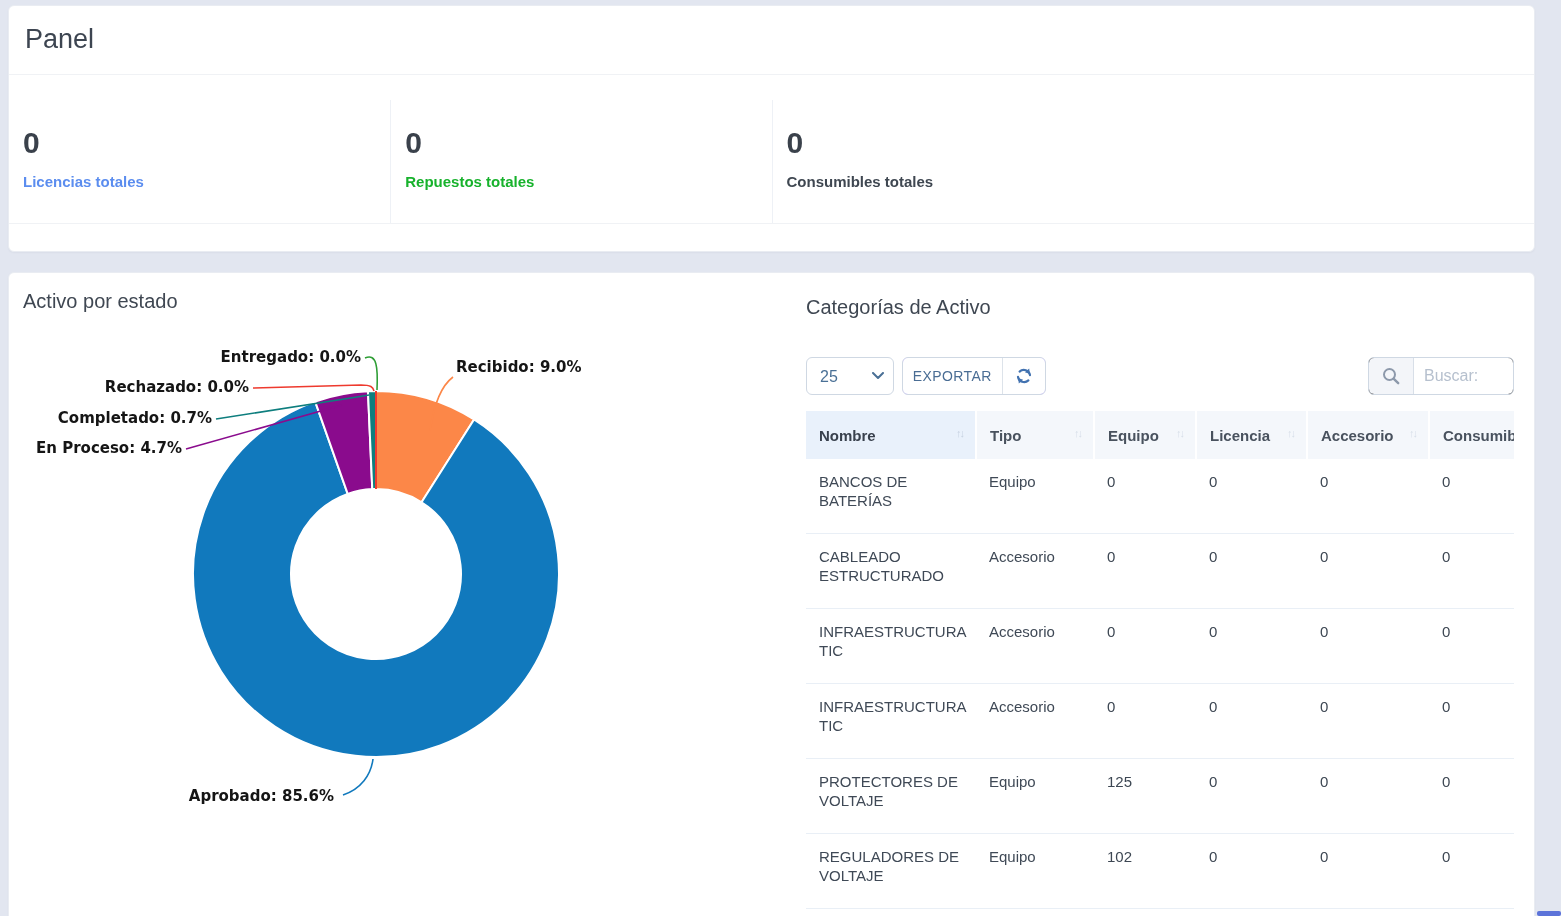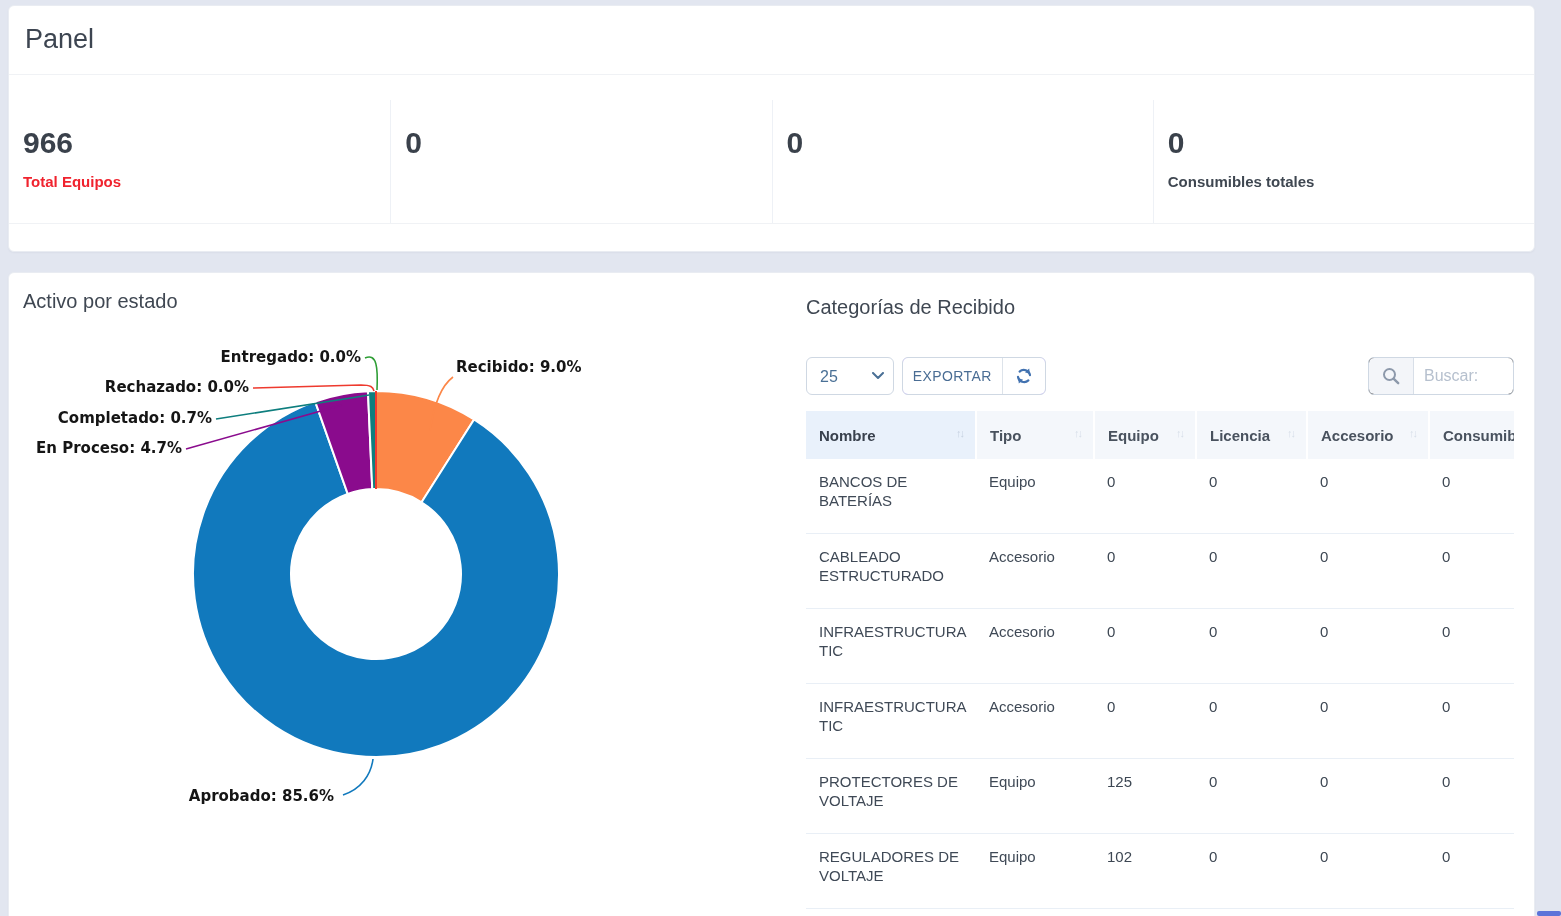--- a/index.html
+++ b/index.html
@@ -65,28 +65,26 @@
 </head>
 <body>
 
 <div class="screen">
 
   <div class="card" id="card-top">
     <div class="page-title">Panel</div>
     <div class="title-divider"></div>
     <div class="stats" id="stats-row">
         <div class="stat">
-          <span class="stat-value">966</span>
-          <span class="stat-label" style="color: rgb(240, 35, 46);">Total Equipos</span>
+          <span class="stat-value">0</span>
+          <span class="stat-label" style="color: rgb(91, 141, 239);">Licencias totales</span>
         </div>
         <div class="stat">
           <span class="stat-value">0</span>
-        </div>
-        <div class="stat">
-          <span class="stat-value">0</span>
+          <span class="stat-label" style="color: rgb(23, 178, 44);">Repuestos totales</span>
         </div>
         <div class="stat">
           <span class="stat-value">0</span>
           <span class="stat-label" style="color: rgb(63, 71, 81);">Consumibles totales</span>
         </div>
       </div>
   </div>
 
   <div class="card" id="card-main">
     <div class="section-title" id="chart-title">Activo por estado</div>
@@ -105,21 +103,21 @@
         <path d="M177,176 L333,132" fill="none" stroke="#8a0b8d" stroke-width="1.6"></path>
         <text x="173" y="180" text-anchor="end">En Proceso: 4.7%</text>
         <path d="M207,146 L348,124 L360,122" fill="none" stroke="#0e7e7e" stroke-width="1.6"></path>
         <text x="203" y="150" text-anchor="end">Completado: 0.7%</text>
         <path d="M356,85 C368,80 369,95 368,117" fill="none" stroke="#2f9e36" stroke-width="1.6"></path>
         <text x="352" y="89" text-anchor="end">Entregado: 0.0%</text>
         <path d="M244,115 L352,112 C362,112 364,114 365,118" fill="none" stroke="#ee3a2e" stroke-width="1.6"></path>
         <text x="240" y="119" text-anchor="end">Rechazado: 0.0%</text>
       </svg>
 
-    <div class="section-title" id="table-title">Categorías de Recibido</div>
+    <div class="section-title" id="table-title">Categorías de Activo</div>
 
     <div class="toolbar-item select-wrap">
       <select id="page-size"><option>25</option></select>
       <svg class="chev" width="12" height="8" viewBox="0 0 12 8">
         <polyline points="1,1 6,6 11,1" fill="none" stroke="#4a7096" stroke-width="2" stroke-linecap="round" stroke-linejoin="round"></polyline>
       </svg>
     </div>
 
     <div class="toolbar-item btn-group">
       <button class="btn btn-export">EXPORTAR</button>

